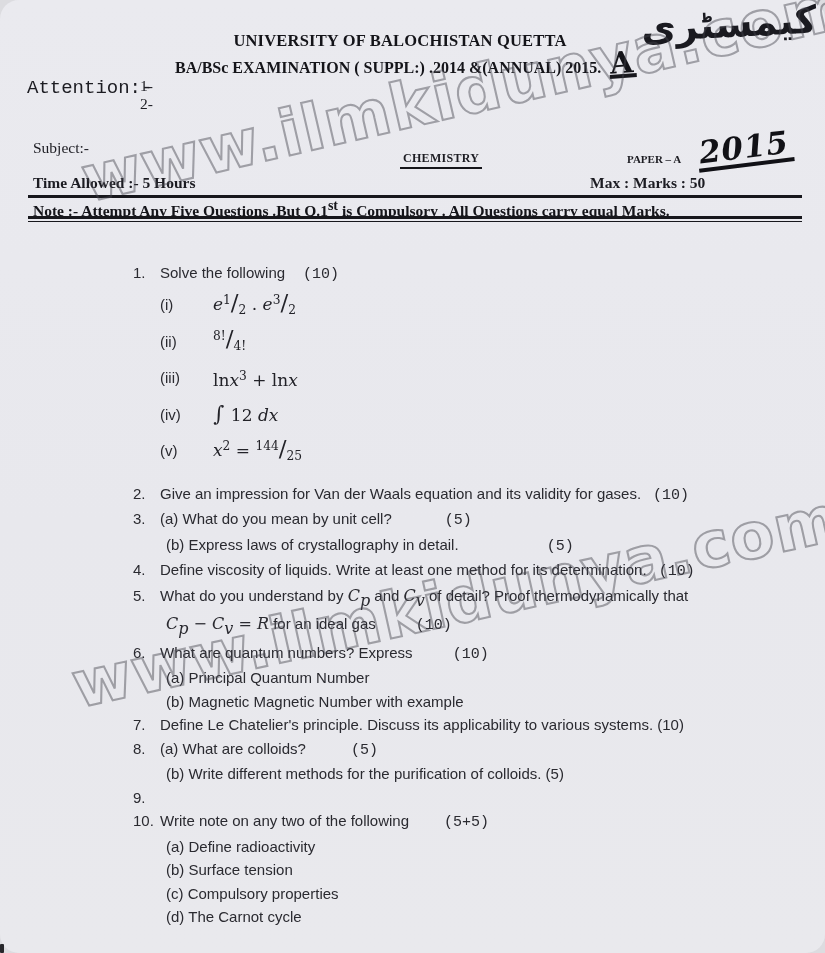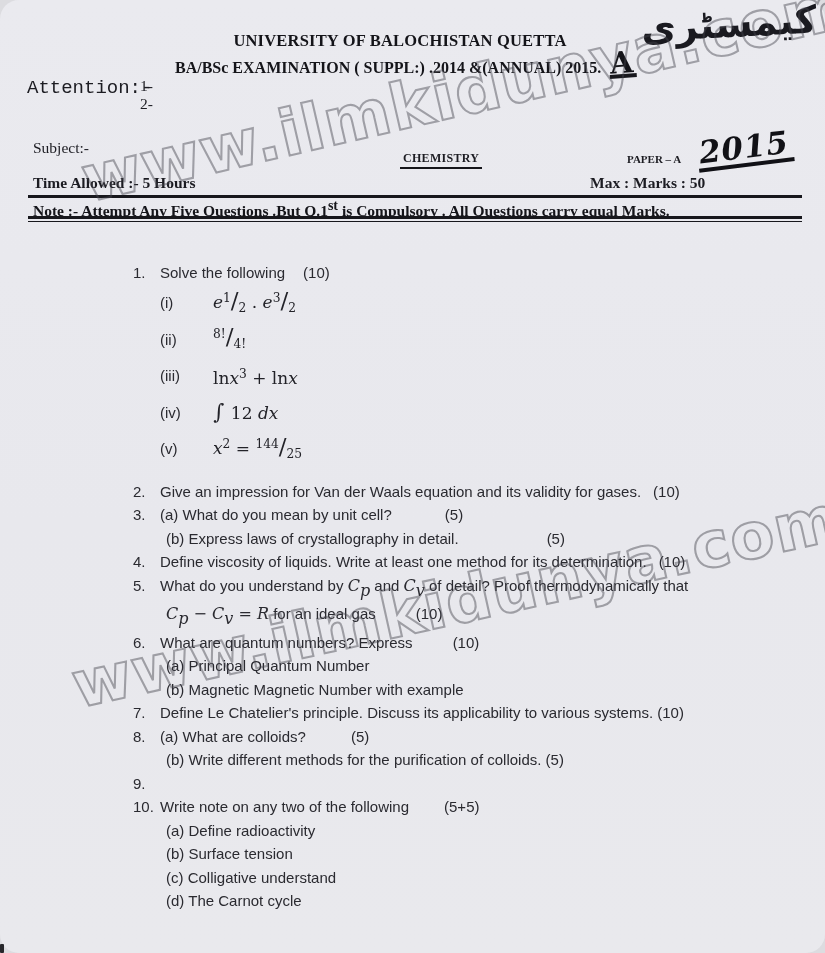--- a/index.html
+++ b/index.html
@@ -35,21 +35,21 @@
   .rule2{top:216px;height:2.5px;}
   .rule3{top:221px;height:1.2px;}
   .note-line{position:absolute;left:33px;top:198px;font-weight:bold;font-size:15.5px;white-space:nowrap;color:#141419;}
   .note-line sup{font-size:14px;}
 
   
   .questions{position:absolute;left:133px;top:262px;width:680px;font-family:"Liberation Sans",sans-serif;font-size:15px;color:#2a2a30;}
   .q-row{display:flex;align-items:baseline;line-height:22px;margin-bottom:1.5px;}
   .q-num{flex:none;width:27px;}
   .q-indent .q-body{padding-left:6px;}
-  .q-marks{display:inline-block;}
+  .q-marks{display:inline-block;font-family:Liberation Mono, monospace;}
   .q-mathrow{height:35px;align-items:center;}
   .q-mathrow:first-of-type{margin-top:4px;}
   .q-lastmath{margin-bottom:14px;}
   .q-sublabel{flex:none;width:53px;}
   .math{font-family:"DejaVu Serif",serif;font-size:17px;color:#222228;}
   .mvar{font-style:italic;}
   .msup{font-size:0.72em;vertical-align:0.5em;}
   .msub{font-size:0.72em;vertical-align:-0.32em;}
   .msl{font-size:1.35em;font-style:normal;}
   .mint{font-size:1.25em;}
@@ -179,21 +179,21 @@
       <div class="q-row q-indent">
         <span class="q-num"></span>
         <span class="q-body">(a) Define radioactivity</span>
       </div>
       <div class="q-row q-indent">
         <span class="q-num"></span>
         <span class="q-body">(b) Surface tension</span>
       </div>
       <div class="q-row q-indent">
         <span class="q-num"></span>
-        <span class="q-body">(c) Colligative understand</span>
+        <span class="q-body">(c) Compulsory properties</span>
       </div>
       <div class="q-row q-indent">
         <span class="q-num"></span>
         <span class="q-body">(d) The Carnot cycle</span>
       </div>
     </div>
 
   <svg class="wm-layer" width="825" height="953" viewBox="0 0 825 953">
     <text class="wm-text" transform="translate(88,202) rotate(-13)">www.ilmkidunya.com</text>
     <text class="wm-text" transform="translate(78,708) rotate(-12.5)">www.ilmkidunya.com</text>

